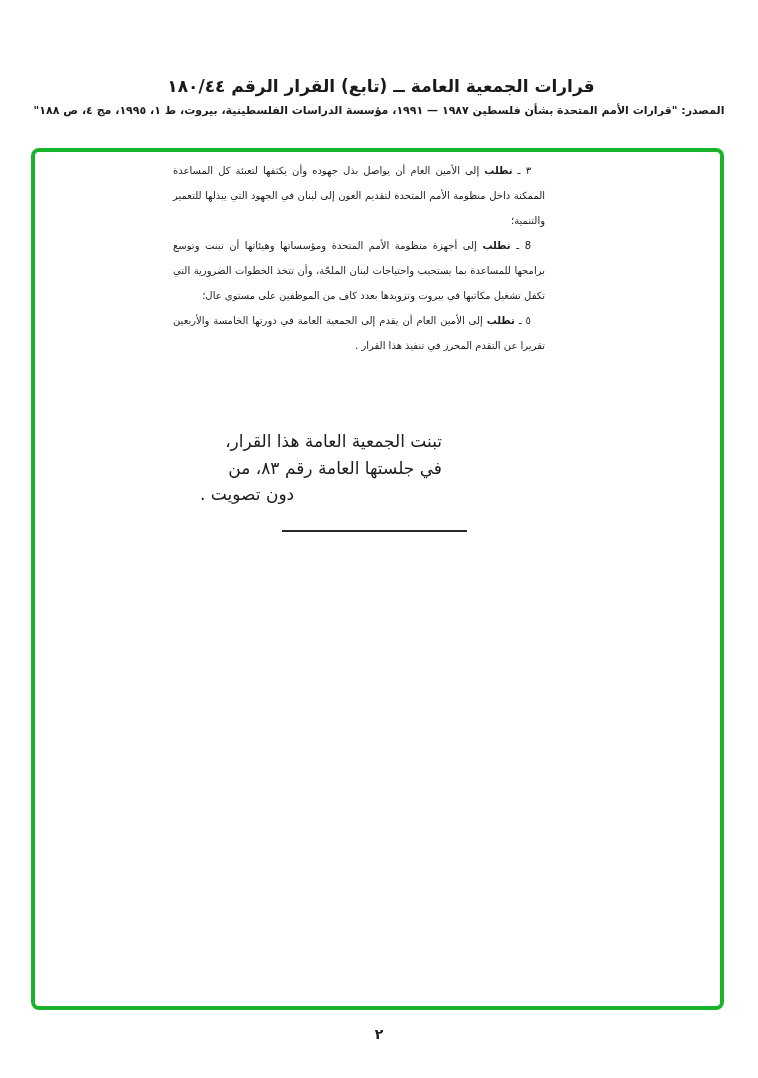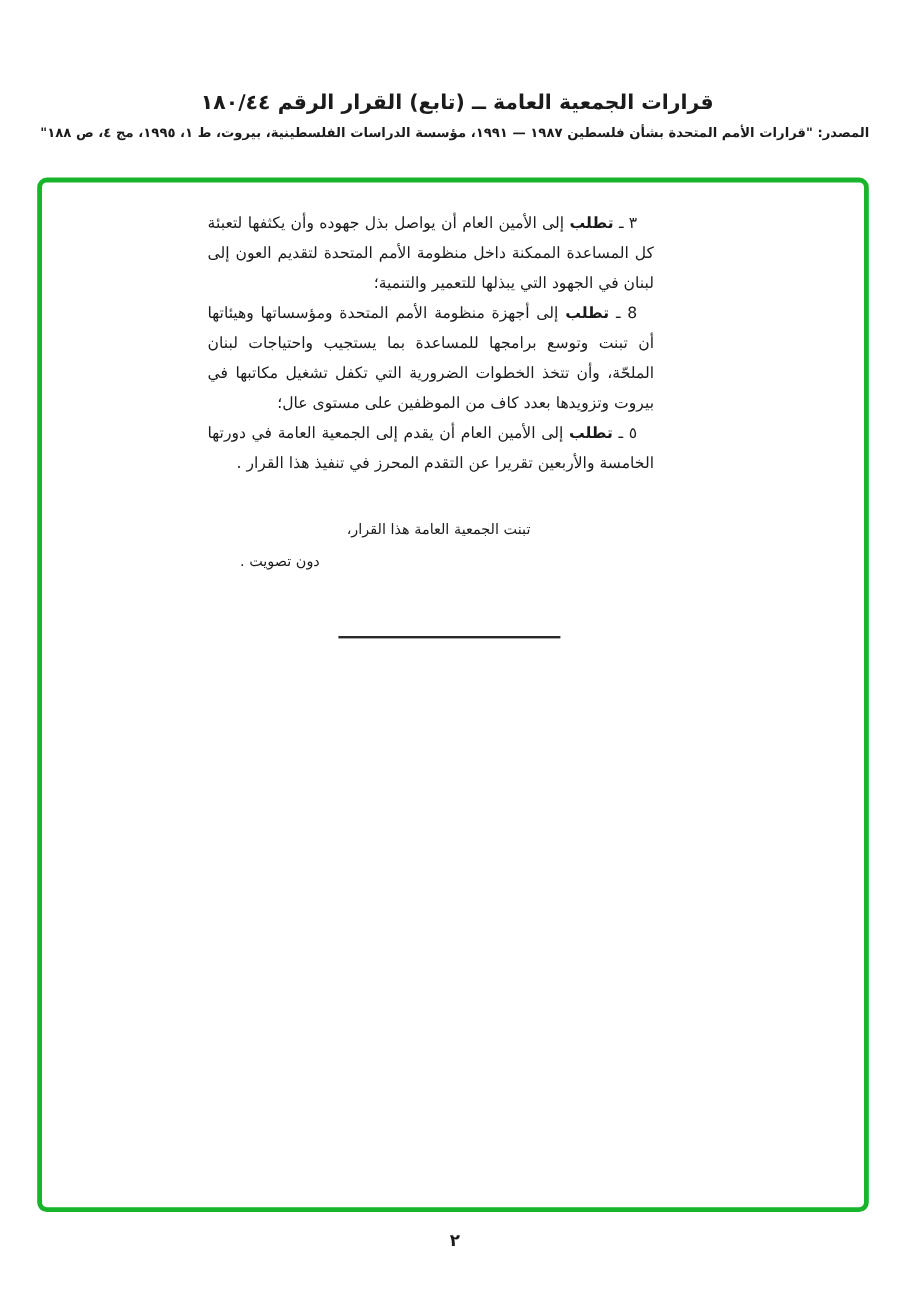--- a/index.html
+++ b/index.html
@@ -14,28 +14,28 @@
   }
   .doc-source{
     position:absolute; top:104px; left:0; right:0; text-align:center;
     direction:rtl; font-weight:bold; font-size:11px;
   }
   .green-frame{
     position:absolute; left:31px; top:148px; width:685px; height:854px;
     border:4px solid var(--green); border-radius:8px; background:transparent;
   }
   .text-col{
-    position:absolute; left:173px; top:174px; width:372px;
-    direction:rtl; text-align:justify; font-size:13px; line-height:25px;
+    position:absolute; left:173px; top:158px; width:372px;
+    direction:rtl; text-align:justify; font-size:10px; line-height:25px;
   }
   .text-col p{ margin:0; text-indent:14px; }
   .text-col p b{ font-weight:bold; }
   .adoption{
     position:absolute; left:200px; top:428px; width:242px;
-    direction:rtl; font-size:12px; line-height:26.5px;
+    direction:rtl; font-size:17px; line-height:26.5px;
   }
   .adoption .l{ text-align:right; }
   .adoption .c{ text-align:left; }
   .rule{
     position:absolute; left:282px; top:530px; width:185px; height:2px;
     background:#2a2a2a;
   }
   .page-num{
     position:absolute; top:1026px; left:0; right:0; text-align:center;
     font-weight:bold; font-size:14px;
@@ -55,20 +55,21 @@
   <div class="text-col">
     <p><span>٣ ـ </span><b>تطلب</b><span> إلى الأمين العام أن يواصل بذل جهوده وأن يكثفها لتعبئة كل المساعدة الممكنة داخل منظومة الأمم المتحدة لتقديم العون إلى لبنان في الجهود التي يبذلها للتعمير والتنمية؛</span></p>
 
     <p><span>8 ـ </span><b>تطلب</b><span> إلى أجهزة منظومة الأمم المتحدة ومؤسساتها وهيئاتها أن تبنت وتوسع برامجها للمساعدة بما يستجيب واحتياجات لبنان الملحّة، وأن تتخذ الخطوات الضرورية التي تكفل تشغيل مكاتبها في بيروت وتزويدها بعدد كاف من الموظفين على مستوى عال؛</span></p>
 
     <p><span>٥ ـ </span><b>تطلب</b><span> إلى الأمين العام أن يقدم إلى الجمعية العامة في دورتها الخامسة والأربعين تقريرا عن التقدم المحرز في تنفيذ هذا القرار .</span></p>
   </div>
 
   <div class="adoption">
     <div class="l">تبنت الجمعية العامة هذا القرار،</div>
+    <div class="l">في جلستها العامة رقم ٨٣، من</div>
     <div class="c">دون تصويت .</div>
   </div>
 
   <div class="rule"></div>
 
   <div class="page-num">٢</div>
 
 </div>
 
 </body></html>

